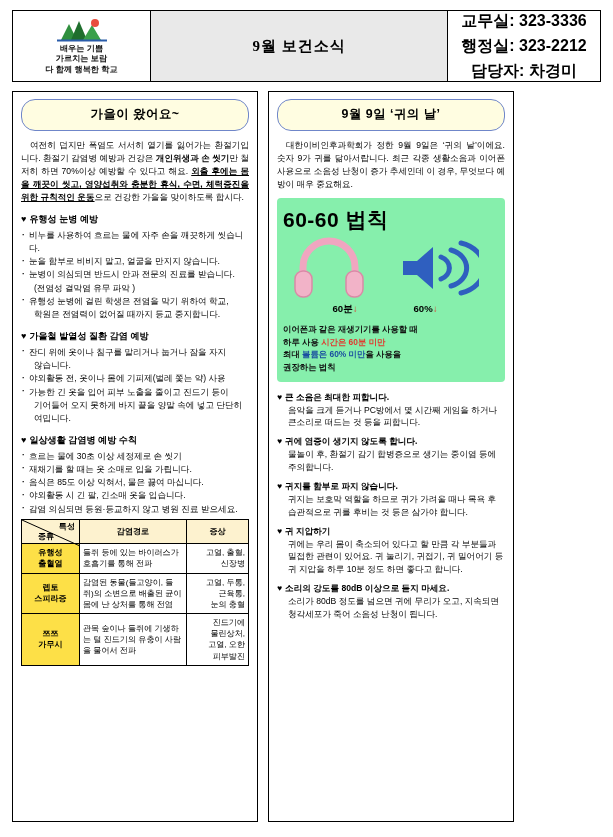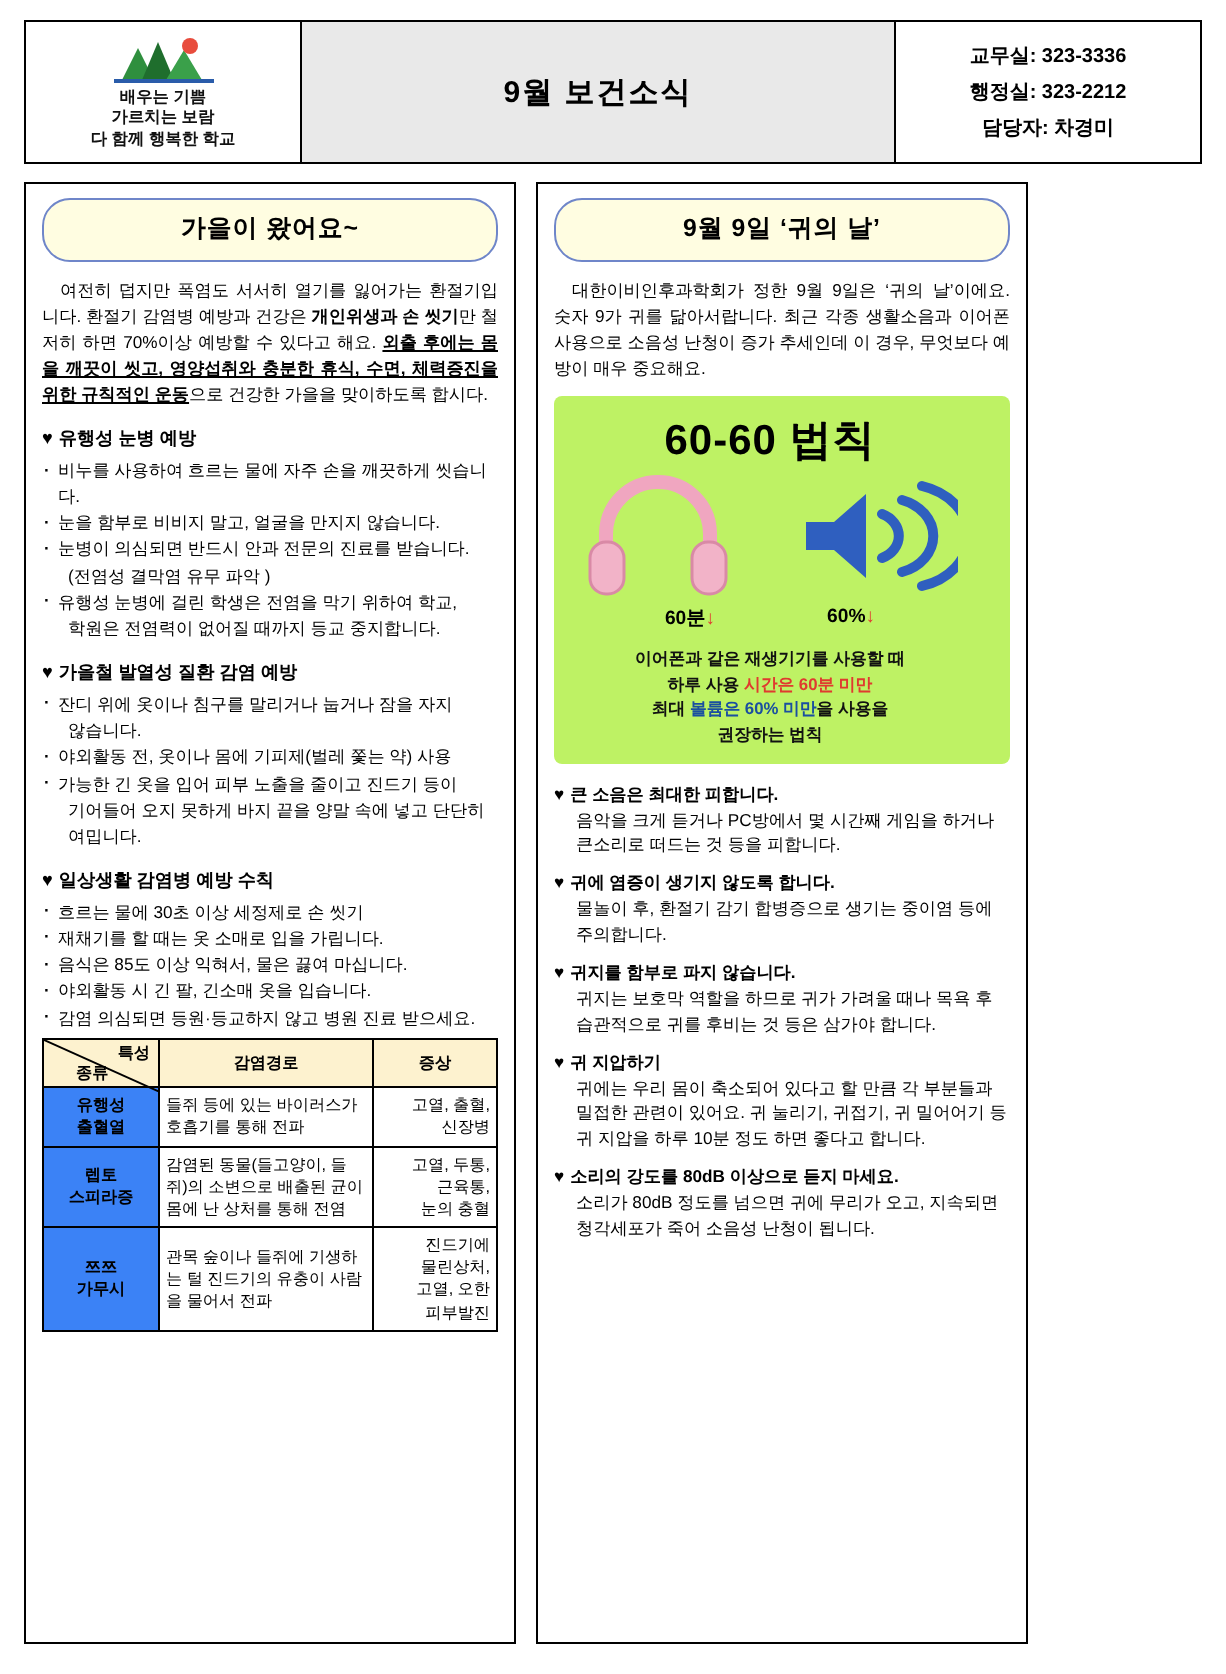--- a/index.html
+++ b/index.html
@@ -47,27 +47,28 @@
     color: #111;
   }
   .hdr-title {
     flex: 1;
     background: #e9e9e9;
     border-right: 1px solid #000;
     display: flex; align-items: center; justify-content: center;
     font-size: 15px;
     font-weight: bold;
     letter-spacing: 1px;
+    font-family: Liberation Serif, serif;
   }
   .hdr-contact {
     width: 152px;
     display: flex; flex-direction: column;
     align-items: center; justify-content: center;
     gap: 4px;
-    font-size: 10px;
+    font-size: 16px;
     font-weight: bold;
   }
 
   
   .columns {
     display: flex;
     gap: 10px;
     margin-top: 9px;
     height: 731px;
   }
@@ -171,32 +172,31 @@
   th.diag .t1 {
     position: absolute; right: 4px; top: 1px; font-weight: bold;
   }
   th.diag .t2 {
     position: absolute; left: 16px; bottom: 1px; font-weight: bold;
   }
   td.cat {
     text-align: center;
     font-weight: bold;
     width: 58px;
-    background: #3b82f6;
+    background: #fde047;
   }
   td.sym { text-align: right; width: 62px; }
 
   
   .fig {
     border: none;
-    background: #bef264;
+    background: #86efac;
     border-radius: 4px;
     padding: 8px 18px 8px 6px;
     margin: 6px 0 9px 0;
-    text-align: center;
   }
   .fig-title {
     font-size: 21px;
     font-weight: bold;
     letter-spacing: 0.5px;
     margin-bottom: 2px;
   }
   .fig-row {
     display: flex;
     align-items: center;

